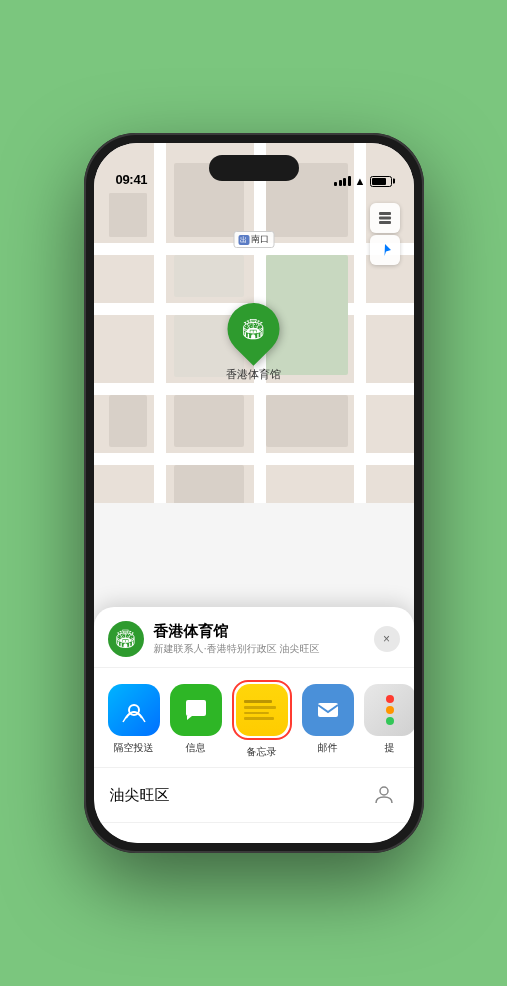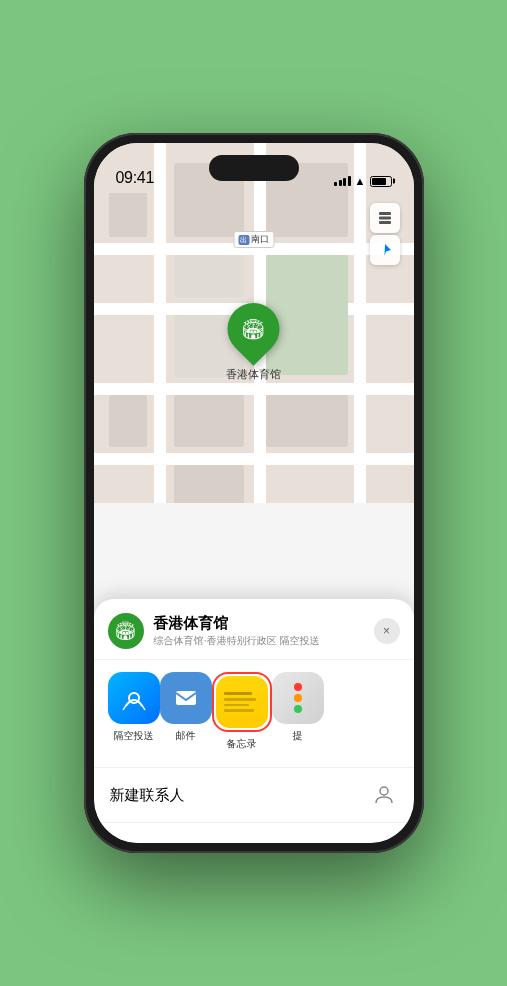--- a/index.html
+++ b/index.html
@@ -54,22 +54,22 @@
       right: 0;
       height: 50px;
       z-index: 50;
       display: flex;
       align-items: flex-end;
       justify-content: space-between;
       padding: 0 22px 6px;
     }
 
     .status-time {
-      font-size: 16px;
-      font-weight: 400;
+      font-size: 13px;
+      font-weight: 700;
       color: #000;
       letter-spacing: -0.3px;
     }
 
     .status-icons {
       display: flex;
       align-items: center;
       gap: 4px;
     }
 
@@ -335,23 +335,25 @@
       align-items: center;
       justify-content: center;
       font-size: 12px;
       color: #666;
       flex-shrink: 0;
     }
 
     
     .share-row {
       display: flex;
-      padding: 12px 14px 16px;
+      padding: 12px 14px 8px;
+      gap: 10px;
       border-bottom: 1px solid #f0f0f0;
       overflow-x: auto;
+      align-items: center;
     }
 
     .share-item {
       display: flex;
       flex-direction: column;
       align-items: center;
       gap: 5px;
       flex-shrink: 0;
     }
 
@@ -499,81 +501,89 @@
     </div>
 
     <div class="bottom-sheet">
 
       <div class="location-header">
         <div class="location-icon-wrap">
           <span style="color:white;font-size:18px;">🏟</span>
         </div>
         <div class="location-info">
           <div class="location-name">香港体育馆</div>
-          <div class="location-sub">综合体育馆·香港特别行政区 隔空投送</div>
+          <div class="location-sub">新建联系人·香港特别行政区 油尖旺区</div>
         </div>
         <div class="close-btn">
           <span>×</span>
         </div>
       </div>
 
       <div class="share-row">
 
         <div class="share-item">
           <div class="share-icon-wrap share-icon-airdrop">
             <svg width="28" height="28" viewBox="0 0 28 28">
               <circle cx="14" cy="14" r="5" fill="none" stroke="white" stroke-width="2"></circle>
               <path d="M6 22 Q14 10 22 22" fill="none" stroke="white" stroke-width="2"></path>
               <path d="M3 26 Q14 6 25 26" fill="none" stroke="white" stroke-width="1.5"></path>
             </svg>
           </div>
           <span class="share-label">隔空投送</span>
         </div>
 
-
         <div class="share-item">
-          <div class="share-icon-wrap share-icon-mail">
+          <div class="share-icon-wrap share-icon-message">
             <svg width="28" height="28" viewBox="0 0 28 28">
-              <rect x="4" y="7" width="20" height="14" rx="2" fill="white"></rect>
-              <path d="M4 9 L14 16 L24 9" fill="none" stroke="#4a90d9" stroke-width="2"></path>
+              <path d="M4 6 Q4 4 6 4 L22 4 Q24 4 24 6 L24 18 Q24 20 22 20 L10 20 L5 24 L5 20 L6 20 Q4 20 4 18 Z" fill="white"></path>
             </svg>
           </div>
-          <span class="share-label">邮件</span>
+          <span class="share-label">信息</span>
         </div>
 
         <div class="share-item" style="position:relative;">
           <div style="border: 2px solid #ff3b30; border-radius: 16px; padding: 2px;">
             <div class="share-icon-wrap share-icon-notes" style="width:52px;height:52px;border:none;box-shadow:none;">
               <div style="width:100%;height:100%;padding:8px;display:flex;flex-direction:column;gap:3px;justify-content:center;">
                 <div style="height:3px;background:rgba(120,90,0,0.5);border-radius:1px;width:80%;"></div>
                 <div style="height:2.5px;background:rgba(120,90,0,0.35);border-radius:1px;width:90%;"></div>
                 <div style="height:2.5px;background:rgba(120,90,0,0.35);border-radius:1px;width:70%;"></div>
                 <div style="height:2.5px;background:rgba(120,90,0,0.35);border-radius:1px;width:85%;"></div>
               </div>
             </div>
           </div>
           <span class="share-label">备忘录</span>
         </div>
 
         <div class="share-item">
+          <div class="share-icon-wrap share-icon-mail">
+            <svg width="28" height="28" viewBox="0 0 28 28">
+              <rect x="4" y="7" width="20" height="14" rx="2" fill="white"></rect>
+              <path d="M4 9 L14 16 L24 9" fill="none" stroke="#4a90d9" stroke-width="2"></path>
+            </svg>
+          </div>
+          <span class="share-label">邮件</span>
+        </div>
+
+        <div class="share-item">
           <div class="share-icon-wrap share-icon-more" style="position:relative;overflow:hidden;">
             <div style="display:flex;flex-direction:column;gap:3px;align-items:center;justify-content:center;width:100%;height:100%;">
               <div style="width:8px;height:8px;border-radius:50%;background:#ff3b30;"></div>
               <div style="width:8px;height:8px;border-radius:50%;background:#ff9500;"></div>
               <div style="width:8px;height:8px;border-radius:50%;background:#34c759;"></div>
             </div>
           </div>
           <span class="share-label">提</span>
         </div>
 
       </div>
 
 
       <div class="action-row">
-        <span class="action-label">新建联系人</span>
+        <span class="action-label">油尖旺区</span>
         <div class="action-icon">
           <svg width="22" height="22" viewBox="0 0 22 22">
             <circle cx="11" cy="7" r="4" fill="none" stroke="#888" stroke-width="1.5"></circle>
             <path d="M3 19 Q3 13 11 13 Q19 13 19 19" fill="none" stroke="#888" stroke-width="1.5"></path>
           </svg>
         </div>
       </div>
 
 
 

